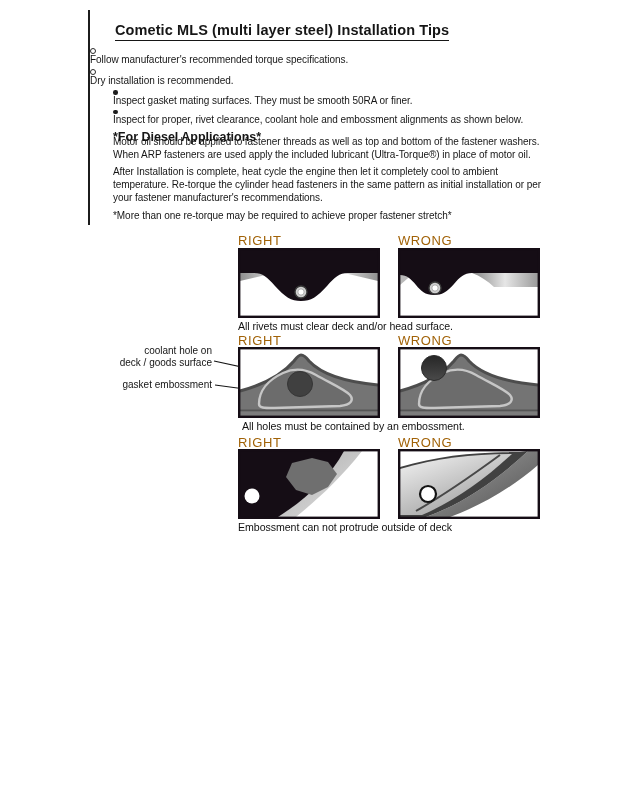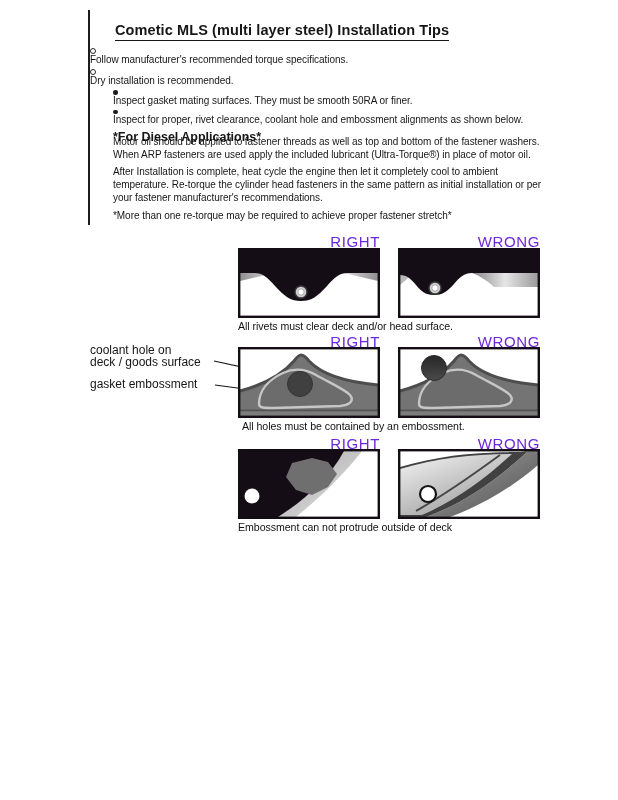--- a/index.html
+++ b/index.html
@@ -16,25 +16,25 @@
   .bullet-row{display:flex;align-items:flex-start;flex-direction:column;}
   .b-dot{flex:0 0 auto;width:4px;height:4px;border:1px solid #2a2a2a;border-radius:50%;
          margin:3px 4px 0 0;background:transparent;}
   .sub{margin-left:15px;padding-left:8px;}
   .s-dot{flex:0 0 auto;width:4.5px;height:4.5px;border-radius:50%;background:#1d1d1d;margin:3px 4px 0 0;}
 
   .diesel-h{left:113px;top:130px;font-size:12.5px;font-weight:bold;}
   .para{left:113px;width:442px;font-size:10px;line-height:13px;letter-spacing:-0.05px;}
   .p1{top:135px;} .p2{top:165px;} .p3{top:209px;}
 
-  .rw-label{width:142px;text-align:right;font-size:15px;color:#6d28d9;letter-spacing:0.6px;}
+  .rw-label{width:142px;text-align:left;font-size:13px;color:#a16207;letter-spacing:0.6px;}
   .panel{width:142px;height:71px;}
   .caption{font-size:10.6px;color:#111;letter-spacing:-0.05px;line-height:12px;}
 
-  .dlabel{width:122px;text-align:left;font-size:12px;color:#151515;line-height:11.5px;}
+  .dlabel{width:122px;text-align:right;font-size:10px;color:#151515;line-height:11.5px;}
 
   .legal{left:105px;width:424px;font-size:6px;line-height:7px;color:#1a1a1a;letter-spacing:0;}
   .legal-h{font-weight:bold;font-size:6.2px;}
 
   .doccode{left:388px;top:761px;font-size:13.5px;color:#404040;letter-spacing:0.3px;}
 
   svg{display:block;}
 </style>
 </head>
 <body>

